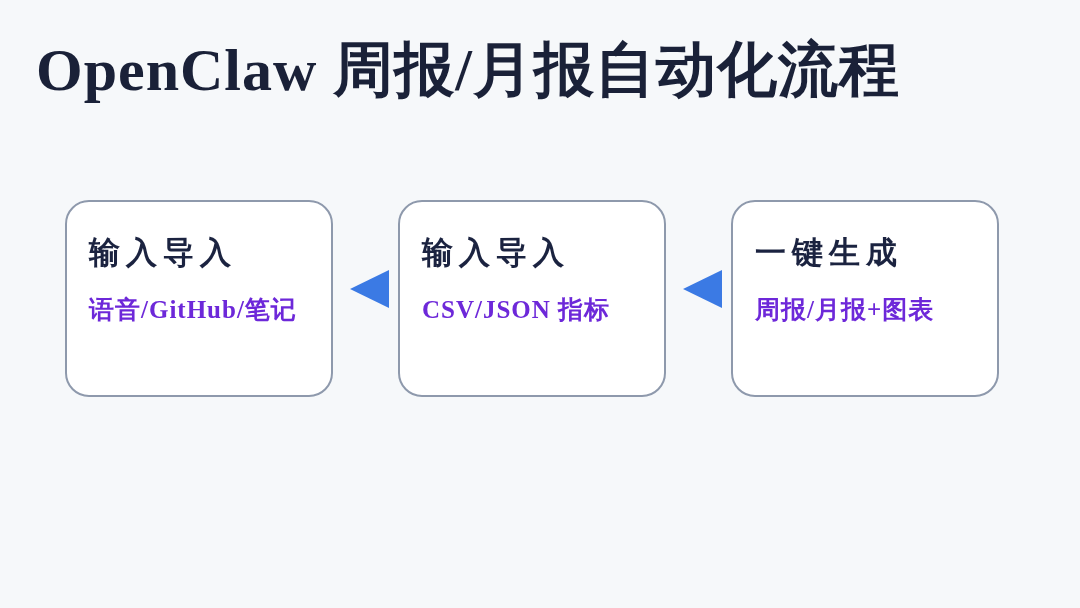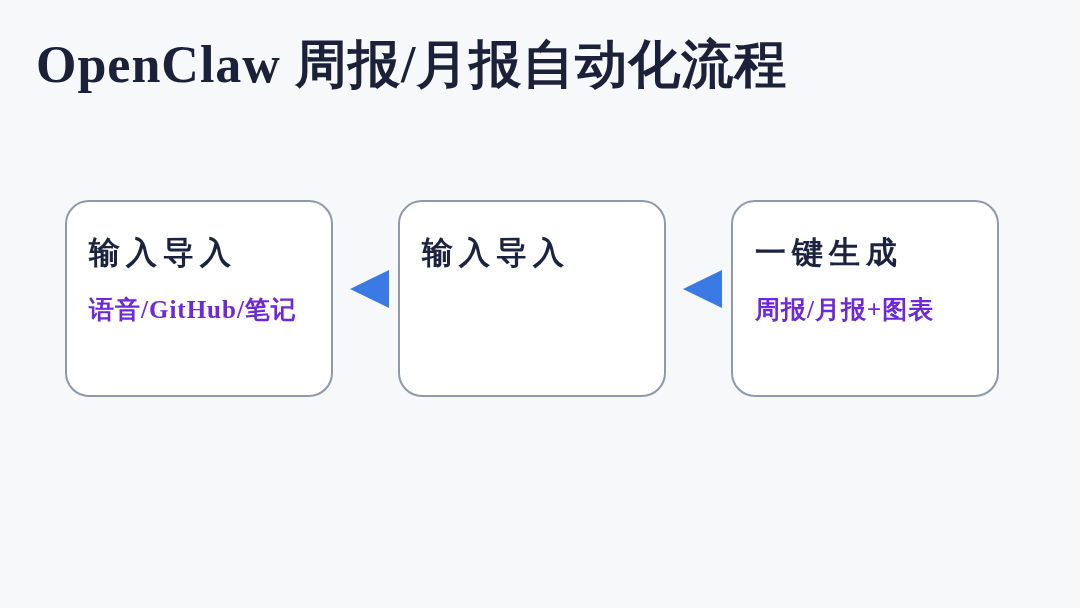--- a/index.html
+++ b/index.html
@@ -12,21 +12,21 @@
     height: 608px;
     background: #F6F8FA;
     overflow: hidden;
     font-family: "Liberation Serif", "DejaVu Serif", serif;
   }
   .page-title {
     position: absolute;
     left: 36px;
     top: 30px;
     margin: 0;
-    font-size: 52px;
+    font-size: 60px;
     font-weight: bold;
     color: #1A2138;
     letter-spacing: 1px;
     white-space: nowrap;
   }
   .step-box {
     position: absolute;
     top: 200px;
     width: 268px;
     height: 197px;
@@ -77,20 +77,21 @@
 
   <div class="step-box b1">
     <div class="step-title">输入导入</div>
     <div class="step-subtitle">语音/GitHub/笔记</div>
   </div>
 
   <div class="arrow-left a1" style="border-right-color: rgb(59, 122, 228);"></div>
 
   <div class="step-box b2">
     <div class="step-title">输入导入</div>
+    <div class="step-subtitle">CSV/JSON 指标</div>
   </div>
 
   <div class="arrow-left a2" style="border-right-color: rgb(59, 122, 228);"></div>
 
   <div class="step-box b3">
     <div class="step-title">一键生成</div>
     <div class="step-subtitle">周报/月报+图表</div>
   </div>
 
 </div>

